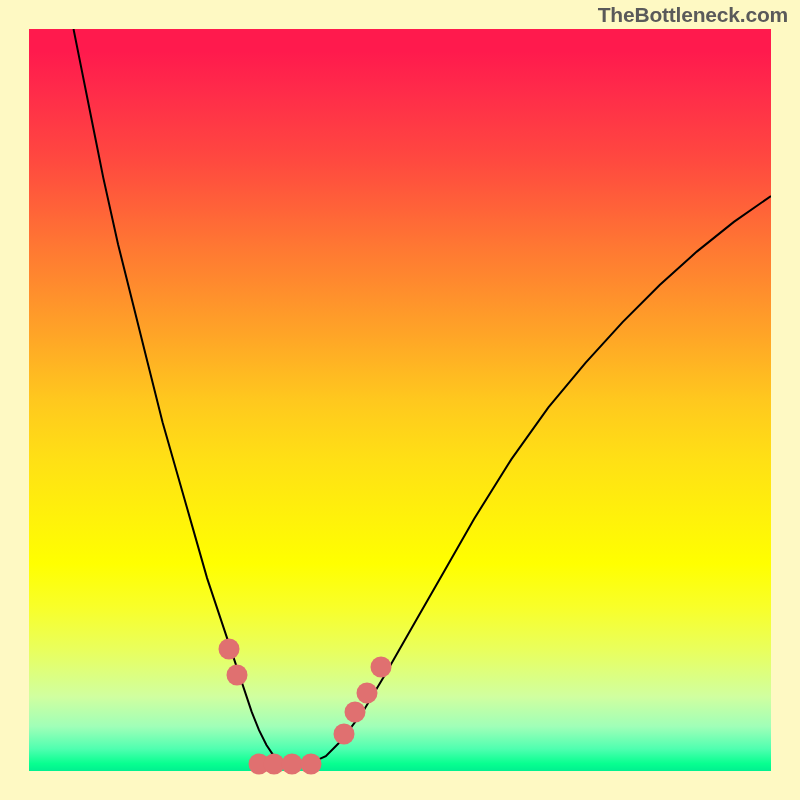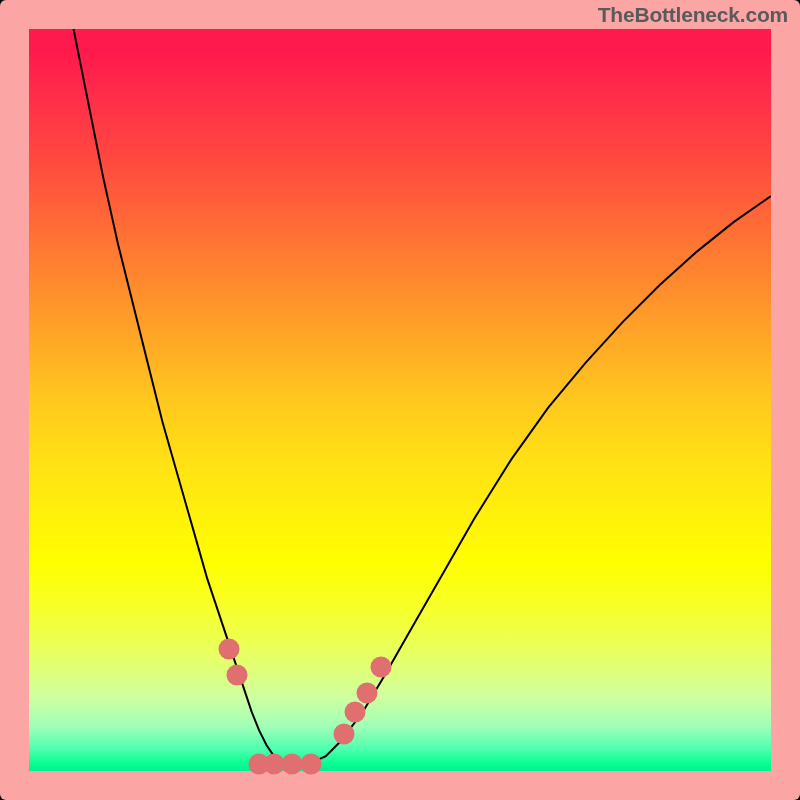--- a/index.html
+++ b/index.html
@@ -1,22 +1,21 @@
 <!DOCTYPE html>
 <html><head>
 <meta charset="utf-8">
 <style>
   * { margin: 0; padding: 0; box-sizing: border-box; }
   html, body { width: 800px; height: 800px; overflow: hidden; background: #000; }
   .stage {
     position: relative;
     width: 800px;
     height: 800px;
-    background: #fca5a5;
-    border-radius: 6px;
+    background: #fef9c3;
   }
   .plot {
     position: absolute;
     left: 29px;
     top: 29px;
     width: 742px;
     height: 742px;
     background: linear-gradient(to bottom,
       #ff1a4d 0%,
       #ff1a4d 3%,

